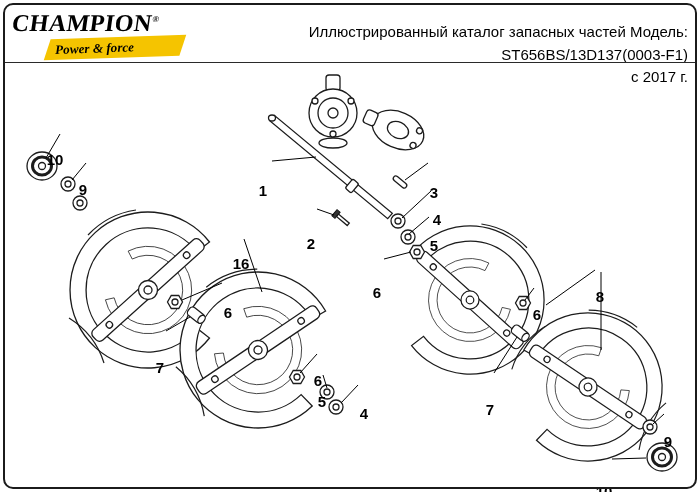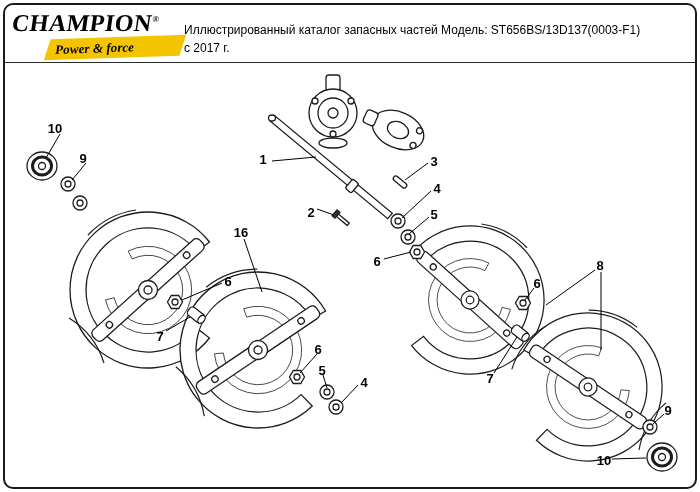--- a/index.html
+++ b/index.html
@@ -8,27 +8,27 @@
   .page-border{position:absolute;inset:3px;border:2px solid #1b1b1b;border-radius:10px;pointer-events:none;}
   .header{position:absolute;left:12px;top:7px;right:12px;height:55px;display:flex;align-items:flex-start;}
   .logo{width:172px;padding-top:4px;}
   .brand{font-family:"Liberation Serif",serif;font-weight:bold;font-size:24px;line-height:1;
          transform:skewX(-8deg);letter-spacing:.5px;white-space:nowrap;}
   .reg{font-size:9px;vertical-align:super;font-weight:bold;}
   .tagline-bar{background:#f5c400;width:118px;margin:2px 0 0 36px;padding:1px 8px 2px 8px;
                transform:skewX(-20deg) rotate(-2deg);}
   .tagline{display:inline-block;transform:skewX(20deg);font-family:"Liberation Serif",serif;
            font-style:italic;font-weight:bold;font-size:13px;white-space:nowrap;}
-  .title{flex:1;text-align:left;font-size:12px;line-height:1.5;padding-top:14px;}
+  .title{flex:1;text-align:right;font-size:15px;line-height:1.5;padding-top:14px;}
   .header-rule{position:absolute;left:4px;right:4px;top:62px;border-top:1.5px solid #2a2a2a;}
   .art{position:absolute;left:0;top:0;width:700px;height:492px;}
   .shape{fill:#ffffff;stroke:#1c1c1c;stroke-width:1.3;}
   .ln{fill:none;stroke:#1c1c1c;stroke-width:1.2;}
   .lead{stroke:#000;stroke-width:1;}
-  .callout{position:absolute;transform:translate(-50%,-50%);font-size:13px;font-weight:bold;}
+  .callout{position:absolute;transform:translate(-50%,-50%);font-size:15px;font-weight:bold;margin-top:31px;}
 </style>
 </head>
 <body>
 
 <div class="page">
 
   <svg class="art" viewBox="0 0 700 492">
     <defs>
       <g id="ribbon">
           <path d="M61.5,-48 A78,78 0 1 0 61.5,48 L48.9,38.2 A62,62 0 1 1 48.9,-38.2 Z"></path>

